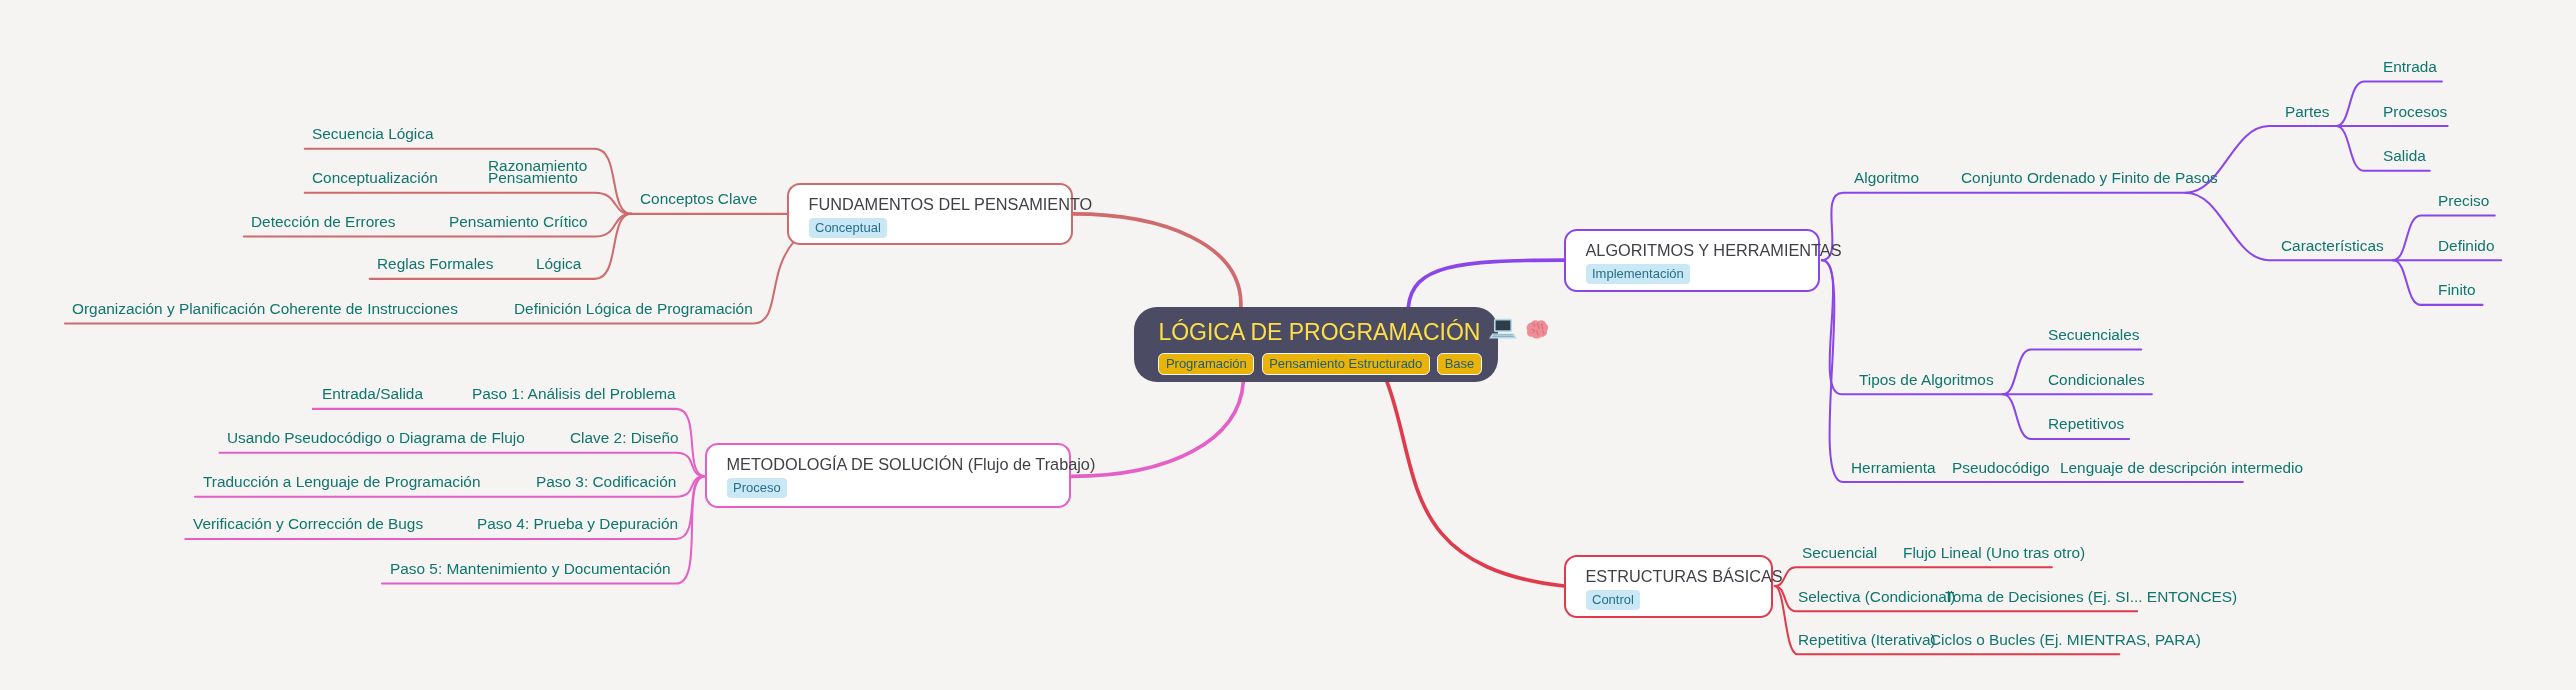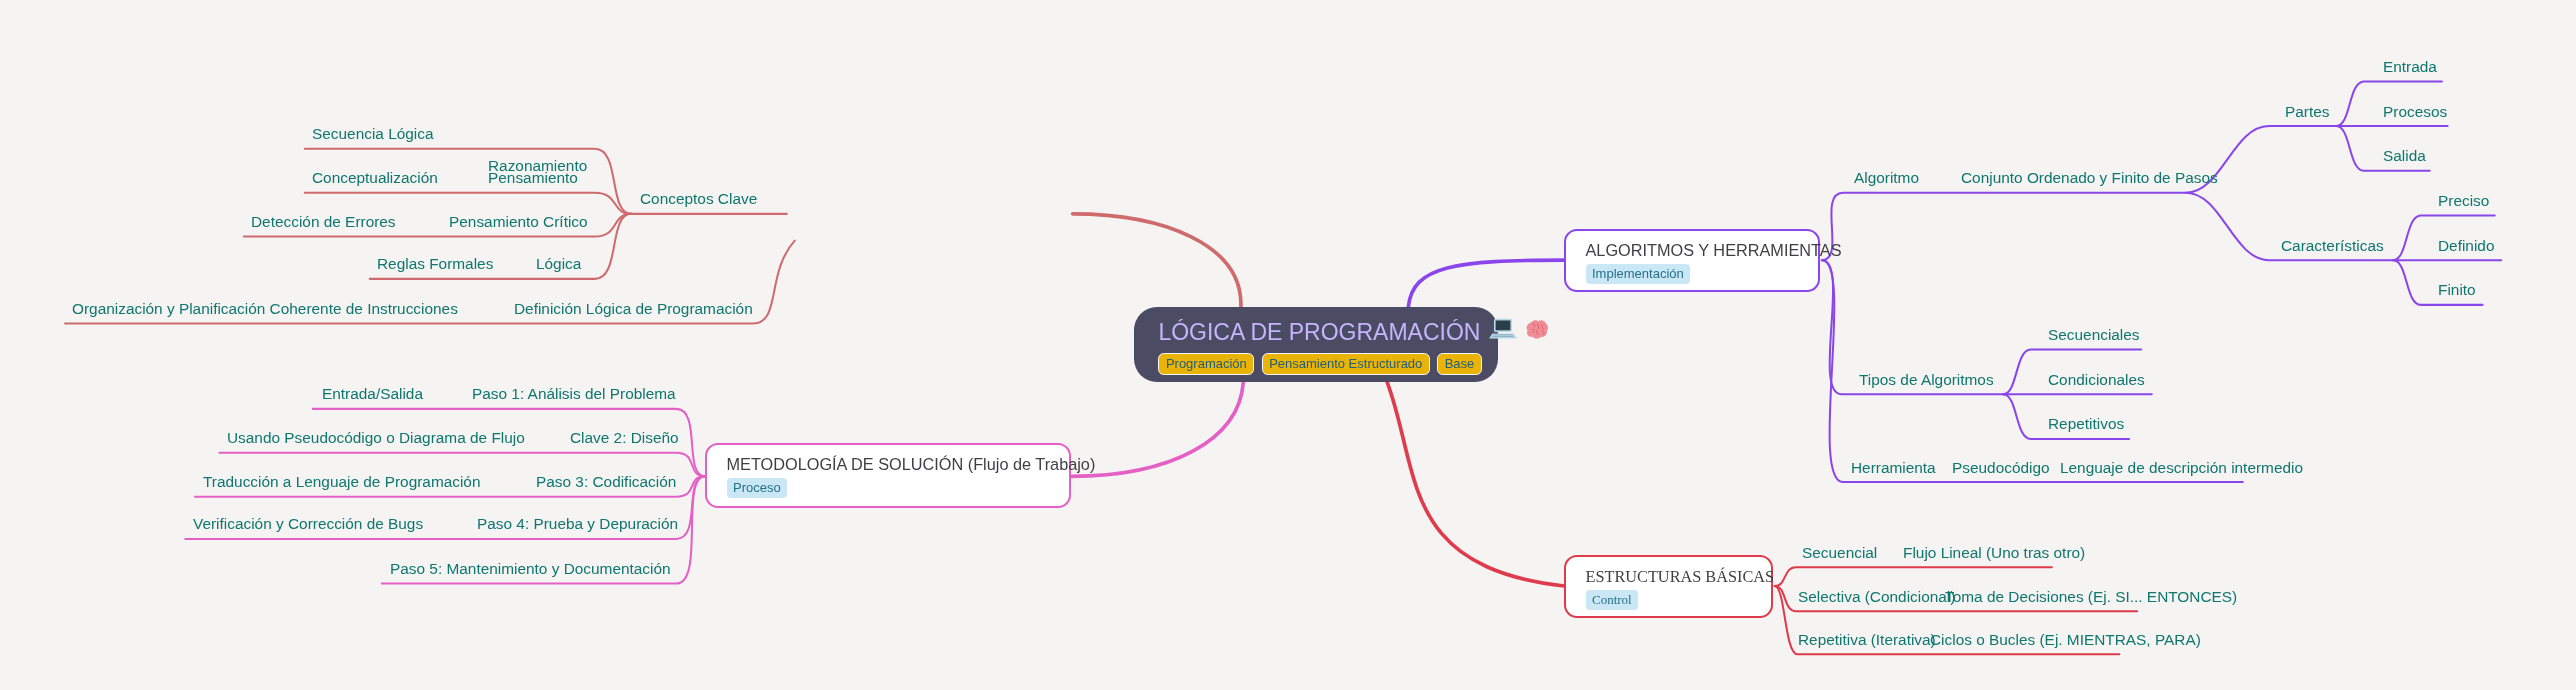--- a/index.html
+++ b/index.html
@@ -28,21 +28,21 @@
     background:#cae7f5;color:#27708a;
     font-size:13px;line-height:16.3px;padding:1.6px 6.5px;border-radius:4.1px;
     white-space:nowrap;
   }
   #central{
     position:absolute;z-index:3;border-radius:23px;box-sizing:border-box;
     background:#4b4b64;display:flex;flex-direction:column;align-items:flex-start;
     padding:10.6px 24.4px;
   }
   #central .ctitle{
-    font-size:23px;line-height:29px;color:#c4b5fd;white-space:nowrap;
+    font-size:23px;line-height:29px;color:#fde047;white-space:nowrap;
     display:flex;align-items:center;gap:8.1px;font-weight:400;
   }
   #central .ctags{display:flex;gap:7.3px;margin-top:5.7px;}
   #central .tag{margin-top:0;border:1.6px solid #f2f8fc;background:#eab308;color:#1e5e78;border-radius:5.7px;}
   .icon{display:inline-block;}
 </style>
 </head>
 <body style="background: rgb(245, 244, 242);">
 
 <div id="canvas">
@@ -112,32 +112,36 @@
         </svg>
       </span>
     </div>
     <div class="ctags">
       <span class="tag">Programación</span>
       <span class="tag">Pensamiento Estructurado</span>
       <span class="tag">Base</span>
     </div>
   </div>
 
+  <div class="nodebox" style="left: 787px; top: 183px; width: 286px; height: 62px; border-color: rgb(207, 106, 109);">
+    <div class="ntitle">FUNDAMENTOS DEL PENSAMIENTO</div>
+    <span class="tag">Conceptual</span>
+  </div>
 
   <div class="nodebox" style="left: 705px; top: 443px; width: 366px; height: 65px; border-color: rgb(228, 95, 198);">
     <div class="ntitle">METODOLOGÍA DE SOLUCIÓN (Flujo de Trabajo)</div>
     <span class="tag">Proceso</span>
   </div>
 
   <div class="nodebox" style="left: 1564px; top: 229px; width: 256px; height: 63px; border-color: rgb(138, 70, 234);">
     <div class="ntitle">ALGORITMOS Y HERRAMIENTAS</div>
     <span class="tag">Implementación</span>
   </div>
 
-  <div class="nodebox" style="left: 1564px; top: 555px; width: 209px; height: 63px; border-color: rgb(224, 59, 76); font-family: Liberation Serif, serif;">
+  <div class="nodebox" style="left: 1564px; top: 555px; width: 209px; height: 63px; border-color: rgb(224, 59, 76);">
     <div class="ntitle">ESTRUCTURAS BÁSICAS</div>
     <span class="tag">Control</span>
   </div>
 
   <span class="lbl" style="left:640px;top:189px;">Conceptos Clave</span>
 
   <span class="lbl" style="left:312px;top:124px;">Secuencia Lógica</span>
   <span class="lbl" style="left:488px;top:124px;margin-top:32px;">Razonamiento</span>
 
   <span class="lbl" style="left:312px;top:168px;">Conceptualización</span>

